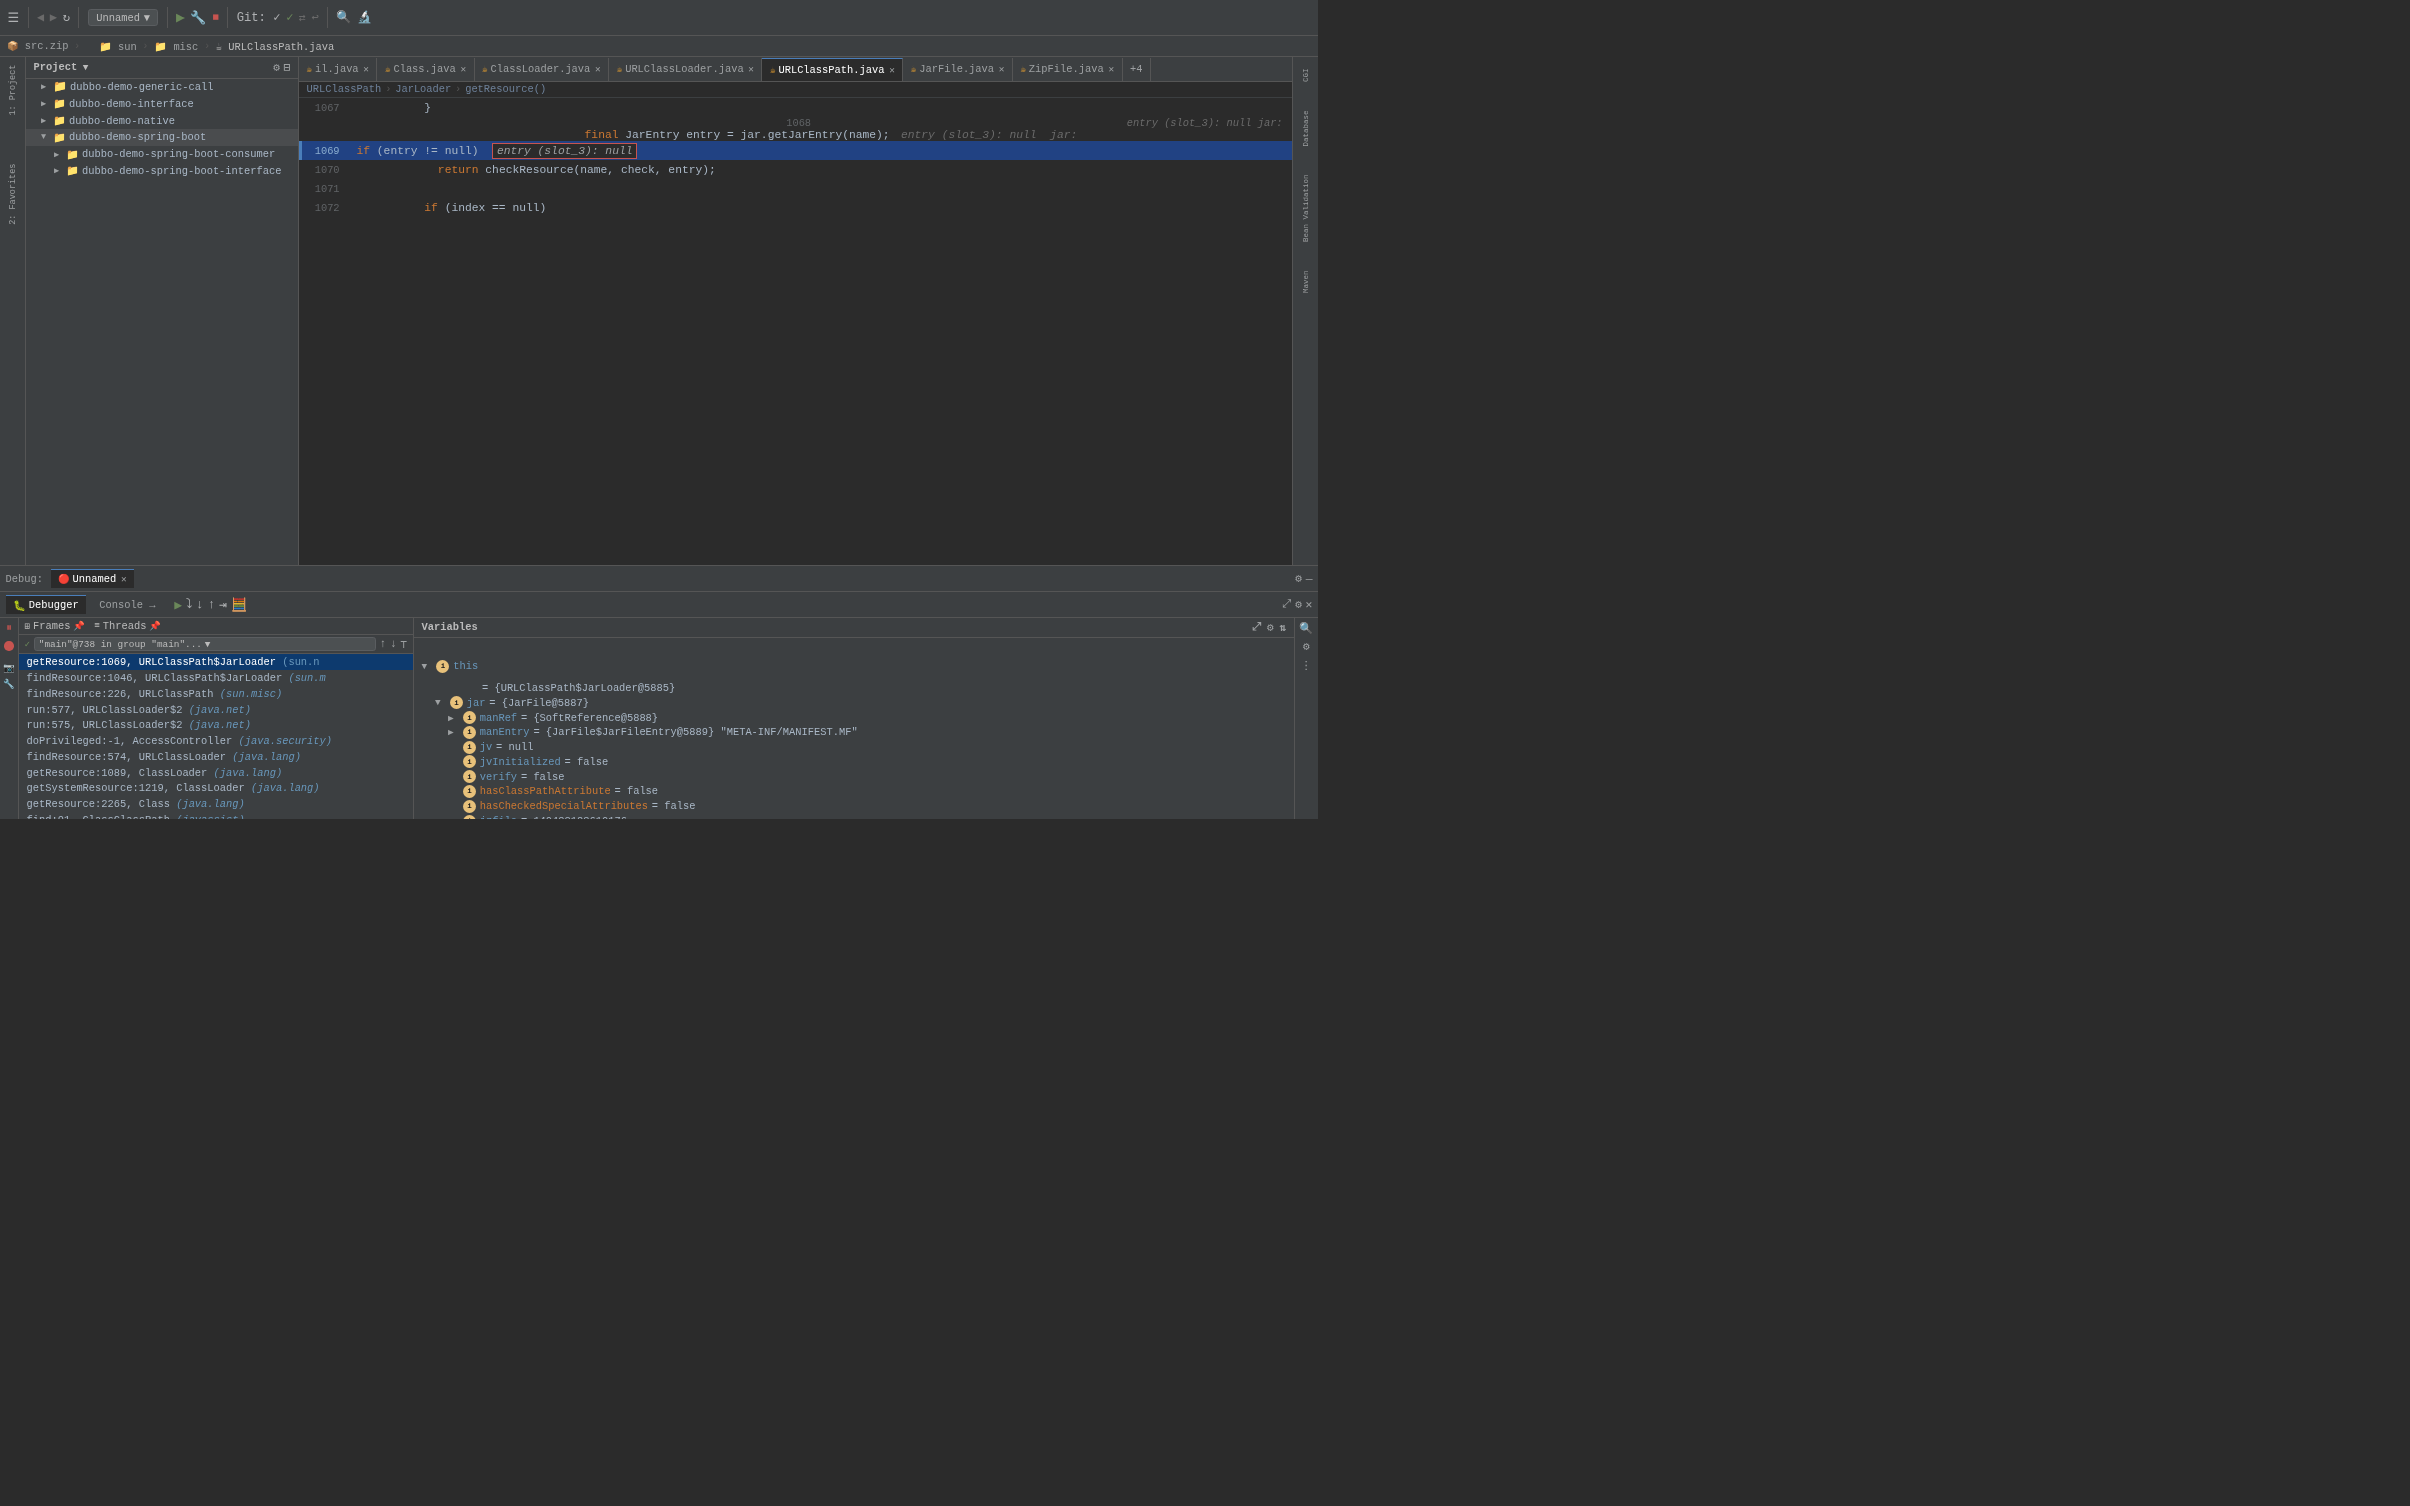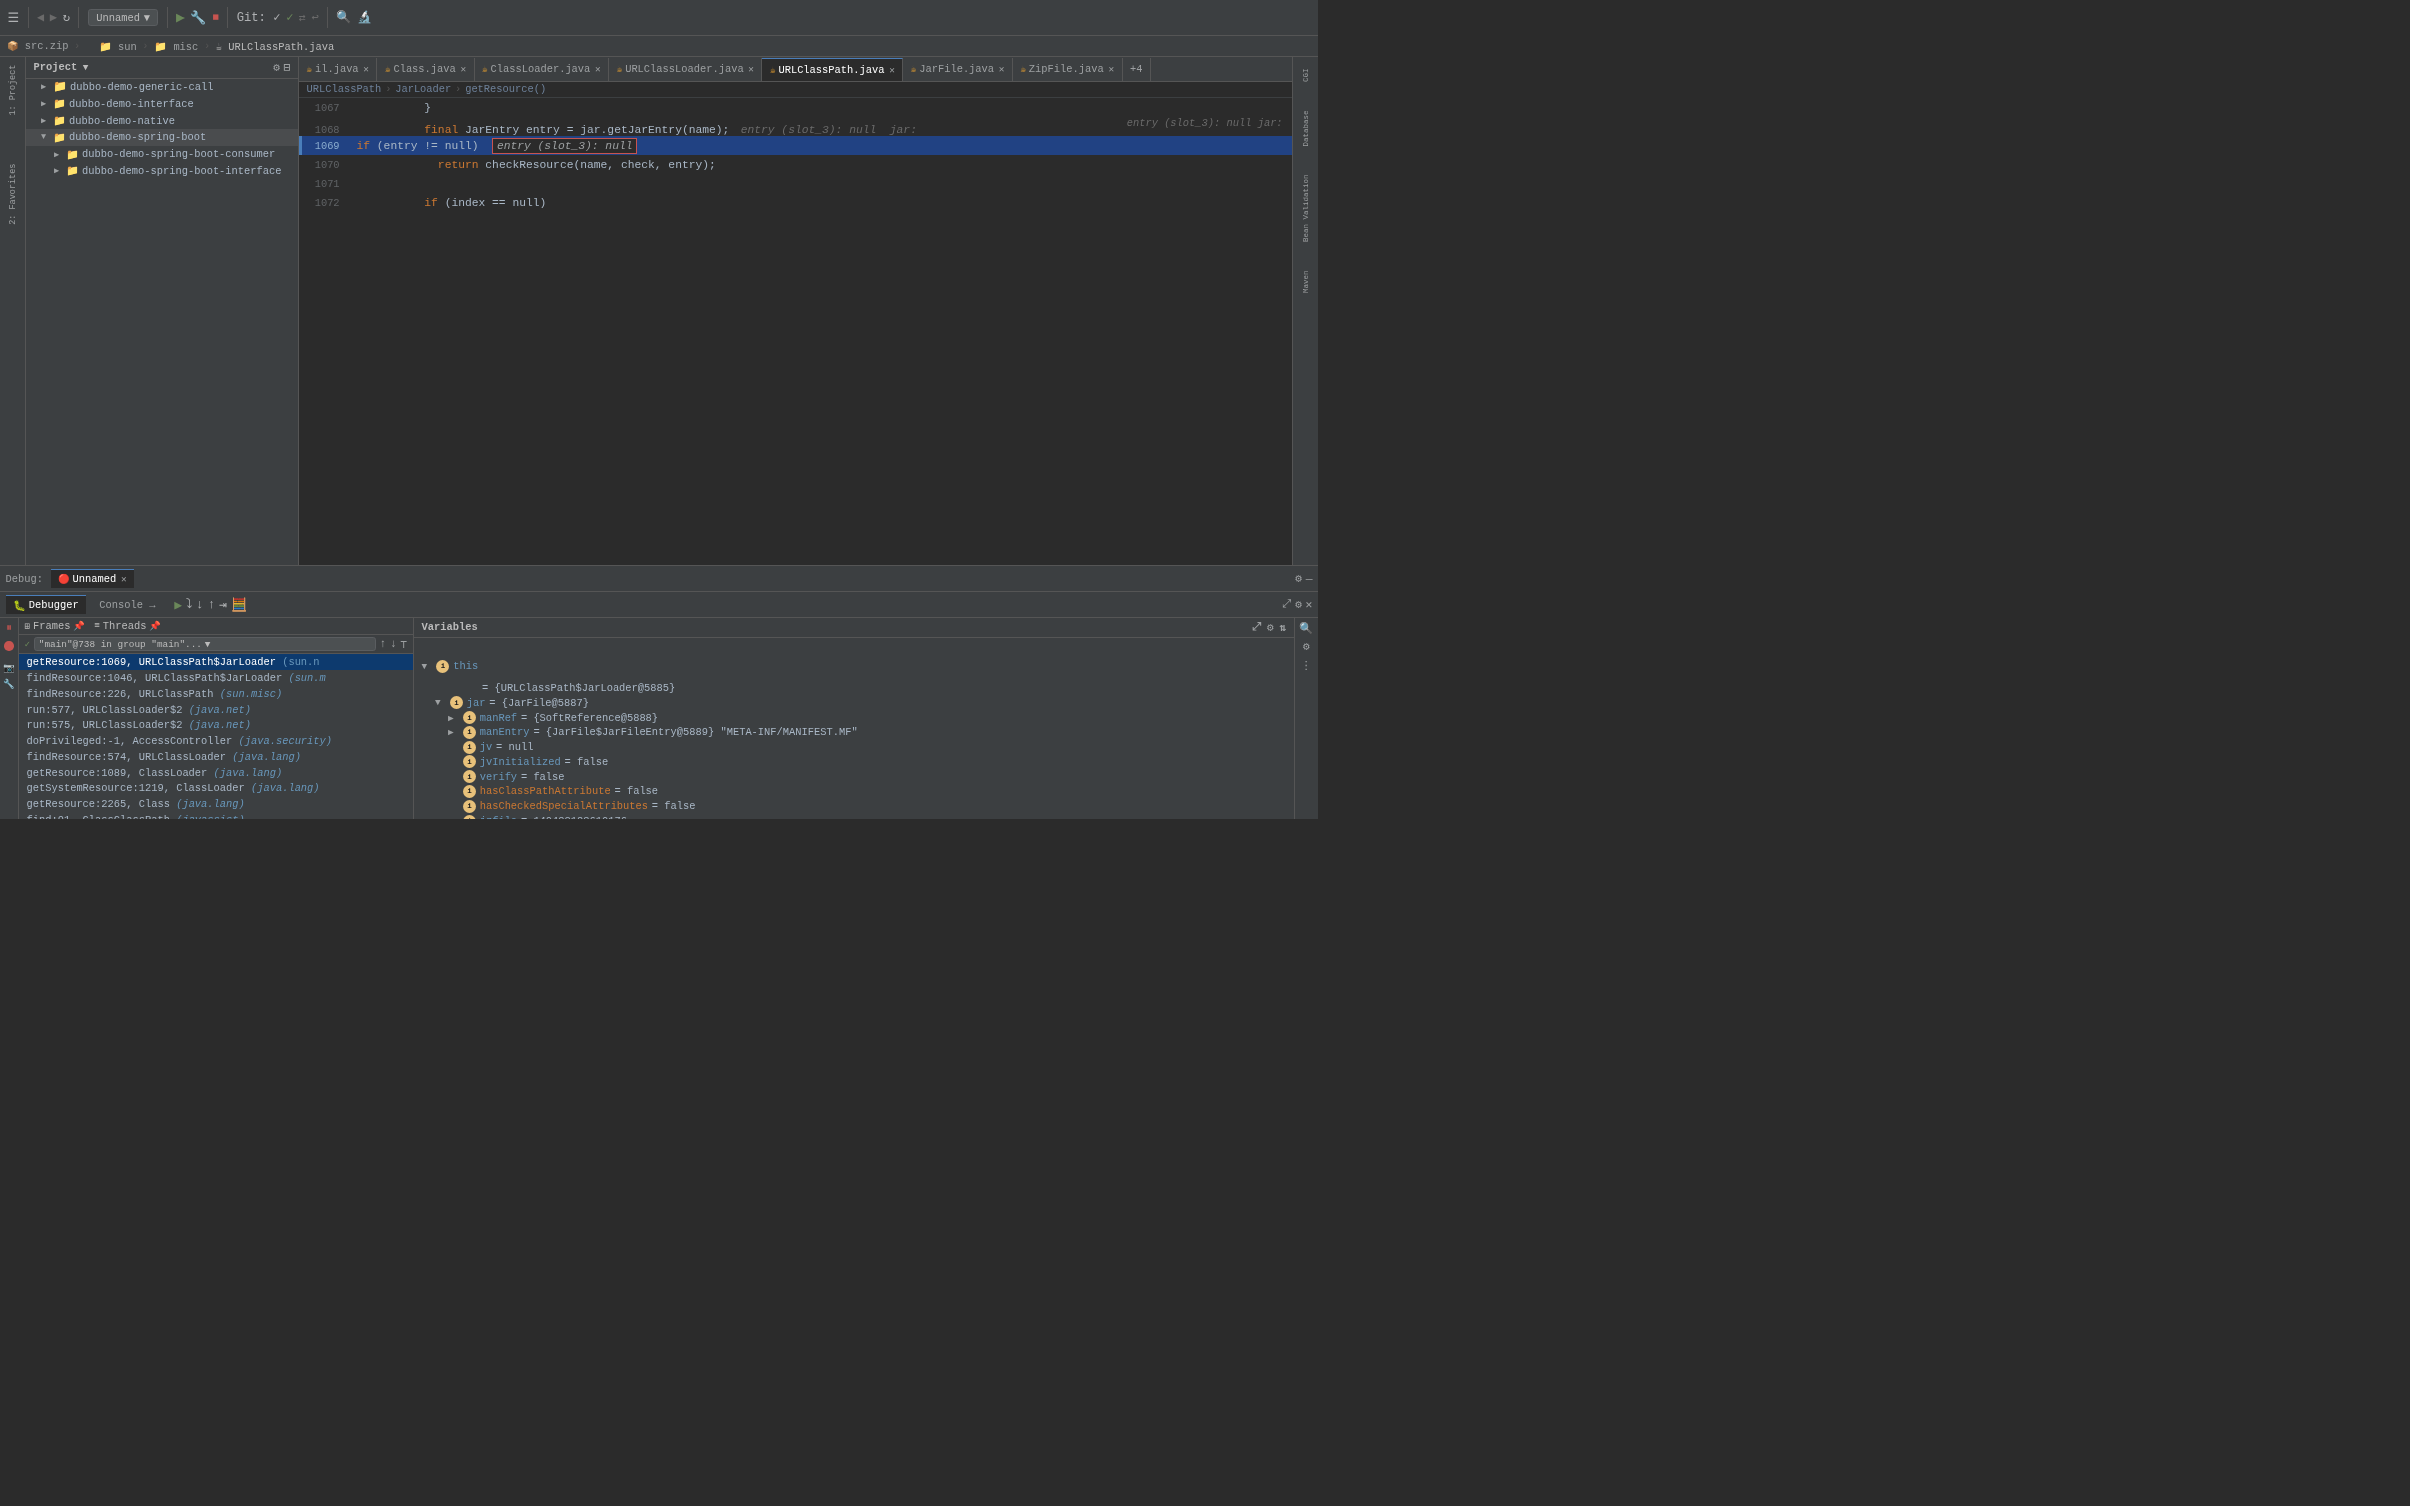--- a/index.html
+++ b/index.html
@@ -151,21 +151,21 @@
       <span style="color:#6d8099;cursor:pointer;">getResource()</span>
     </div>
 
     <div style="flex:1;overflow:auto;font-family:'Courier New',monospace;font-size:11.3px;background:#2b2b2b;position:relative;">
 
       <div style="display:flex;align-items:center;min-height:19px;border-left:3.8px solid transparent;">
         <span style="width:47px;text-align:right;padding-right:9.4px;color:#606366;font-size:10.4px;user-select:none;flex-shrink:0;">1067</span>
         <span style="padding:0 7.5px;white-space:pre;color:#a9b7c6;">          }</span>
       </div>
 
-      <div style="display:flex;align-items:flex-end;min-height:19px;border-left:3.8px solid transparent;">
+      <div style="display:flex;align-items:center;min-height:19px;border-left:3.8px solid transparent;flex-direction:column;">
         <span style="width:47px;text-align:right;padding-right:9.4px;color:#606366;font-size:10.4px;user-select:none;flex-shrink:0;">1068</span>
         <span style="padding:0 7.5px;white-space:pre;color:#a9b7c6;">          <span style="color:#cc7832;">final</span> JarEntry entry = jar.getJarEntry(name);<span style="color:#6a6a6a;font-style:italic;margin-left:11.3px;">entry (slot_3): null  jar:</span></span>
       </div>
 
       <div style="display:flex;align-items:center;min-height:19px;background:#214283;border-left:3.8px solid #4a7eba;position:relative;">
         <span style="width:47px;text-align:right;padding-right:9.4px;color:#8aacce;font-size:10.4px;user-select:none;flex-shrink:0;">1069</span>
         <span style="padding:0 7.5px;white-space:pre;color:#a9b7c6;"><span style="color:#cc7832;">if</span> (entry != null)  <span style="display:inline-block;border:0.9px solid #c75450;padding:0.9px 3.8px;background:#2b2b2b;color:#9da0a2;font-style:italic;">entry (slot_3): null</span></span>
       </div>
 
       <div style="display:flex;align-items:center;min-height:19px;border-left:3.8px solid transparent;">

